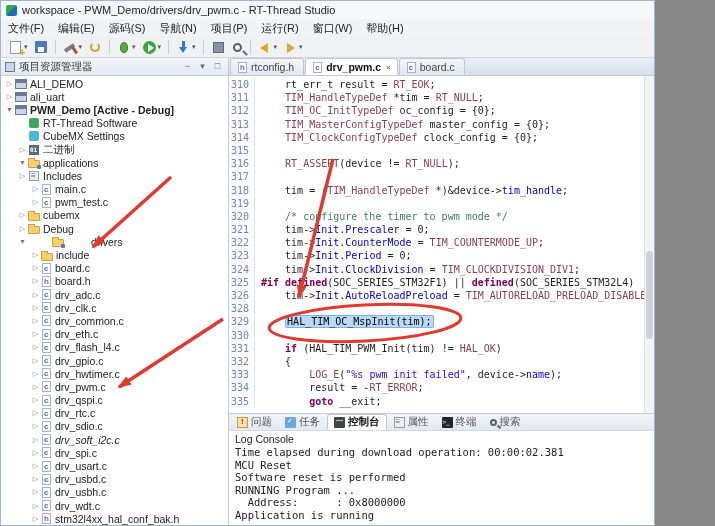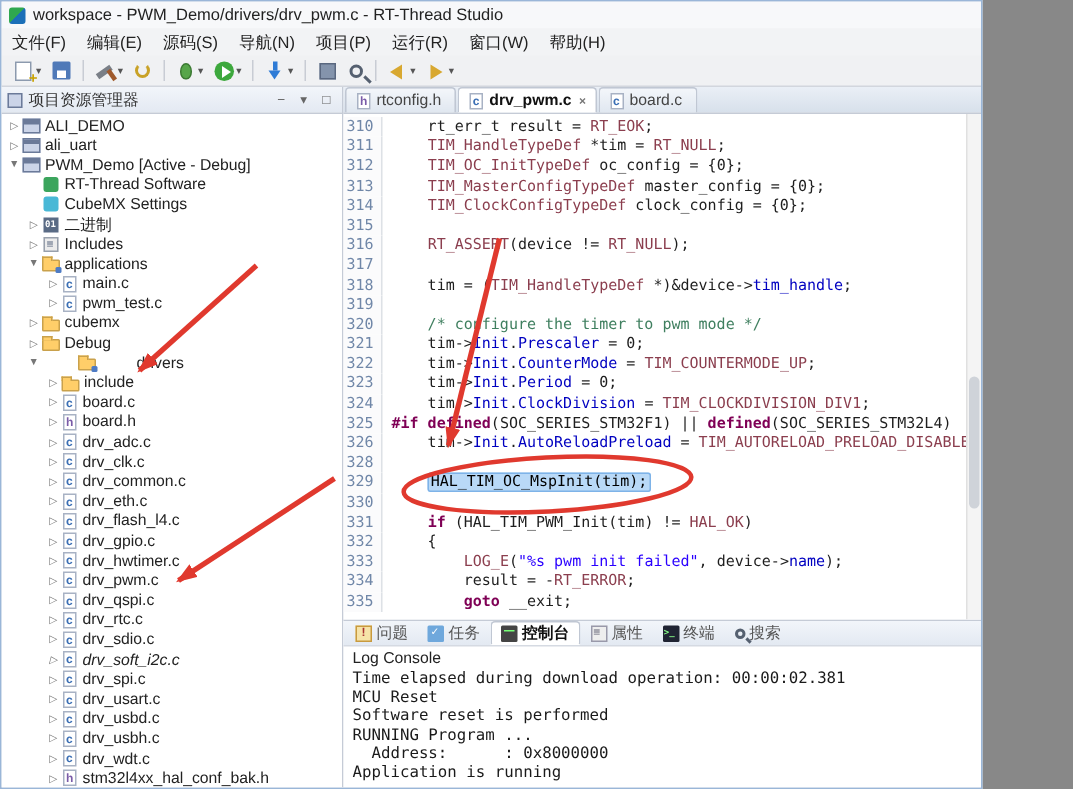--- a/index.html
+++ b/index.html
@@ -34,21 +34,21 @@
   .tbi-forward::after{content:"";position:absolute;left:4px;top:3px;border-left:8px solid #D8A830;border-top:5px solid transparent;border-bottom:5px solid transparent;}
   
   #main{position:absolute;top:57px;left:0;right:0;bottom:0;display:flex;}
   #explorer{width:228px;background:#FFF;border-right:1px solid #C5CBD6;display:flex;flex-direction:column;}
   #explorer-header{height:18px;background:linear-gradient(#F2F5FA,#E3E9F2);border-bottom:1px solid #C5CBD6;display:flex;align-items:center;font-size:10.5px;color:#333;padding:0 4px;}
   #explorer-icon{width:10px;height:10px;background:#CBD4E8;border:1px solid #6B7A99;margin-right:4px;}
   #explorer-title{flex:1;white-space:nowrap;overflow:hidden;}
   .ph-btn{width:13px;height:13px;margin-left:2px;color:#666;font-size:9px;line-height:13px;text-align:center;}
   #tree{flex:1;overflow:hidden;padding-top:1px;}
   .tree-row{height:13.2px;display:flex;align-items:center;font-size:10.5px;color:#222;white-space:nowrap;cursor:default;}
-  .tree-row.bold .tlabel{font-weight:normal;text-align:center;}
+  .tree-row.bold .tlabel{font-weight:bold;text-align:center;}
   .arrow{width:11px;font-size:7px;color:#777;text-align:center;flex:none;}
   .tlabel{margin-left:3px;}
   .ti{display:inline-block;width:12px;height:12px;position:relative;flex:none;}
   .ti-folder,.ti-folder-src{width:12px;height:8px;margin-top:3px;background:#FFCE69;border:1px solid #C9A14C;border-radius:1px;}
   .ti-folder::before,.ti-folder-src::before{content:"";position:absolute;top:-3px;left:-1px;width:5px;height:2px;background:#FFCE69;border:1px solid #C9A14C;border-bottom:none;}
   .ti-folder-src::after{content:"";position:absolute;right:-2px;bottom:-2px;width:4px;height:4px;background:#4E7BC4;border-radius:1px;}
   .ti-cfile,.ti-hfile{width:9px;height:11px;background:#FFF;border:1px solid #A8B2C4;margin:0 1px;}
   .ti-cfile::after{content:"c";position:absolute;left:1px;top:0px;font:bold 8px "Liberation Sans",sans-serif;color:#3B6FB5;}
   .ti-hfile::after{content:"h";position:absolute;left:1px;top:0px;font:bold 8px "Liberation Sans",sans-serif;color:#7A5CA8;}
   .ti-project{width:12px;height:10px;margin-top:1px;background:#CBD4E8;border:1px solid #6B7A99;}
@@ -209,28 +209,28 @@
             <span class="arrow"></span>
             <span class="ti ti-cubemx"></span>
             <span class="tlabel">CubeMX Settings</span>
           </div>
           <div class="tree-row" style="padding-left: 16px;">
             <span class="arrow">▷</span>
             <span class="ti ti-bin"></span>
             <span class="tlabel">二进制</span>
           </div>
           <div class="tree-row" style="padding-left: 16px;">
-            <span class="arrow">▷</span>
-            <span class="ti ti-includes"></span>
-            <span class="tlabel">Includes</span>
-          </div>
-          <div class="tree-row" style="padding-left: 16px;">
             <span class="arrow">▼</span>
             <span class="ti ti-folder-src"></span>
             <span class="tlabel">applications</span>
+          </div>
+          <div class="tree-row" style="padding-left: 16px;">
+            <span class="arrow">▷</span>
+            <span class="ti ti-includes"></span>
+            <span class="tlabel">Includes</span>
           </div>
           <div class="tree-row" style="padding-left: 29px;">
             <span class="arrow">▷</span>
             <span class="ti ti-cfile"></span>
             <span class="tlabel">main.c</span>
           </div>
           <div class="tree-row" style="padding-left: 29px;">
             <span class="arrow">▷</span>
             <span class="ti ti-cfile"></span>
             <span class="tlabel">pwm_test.c</span>

